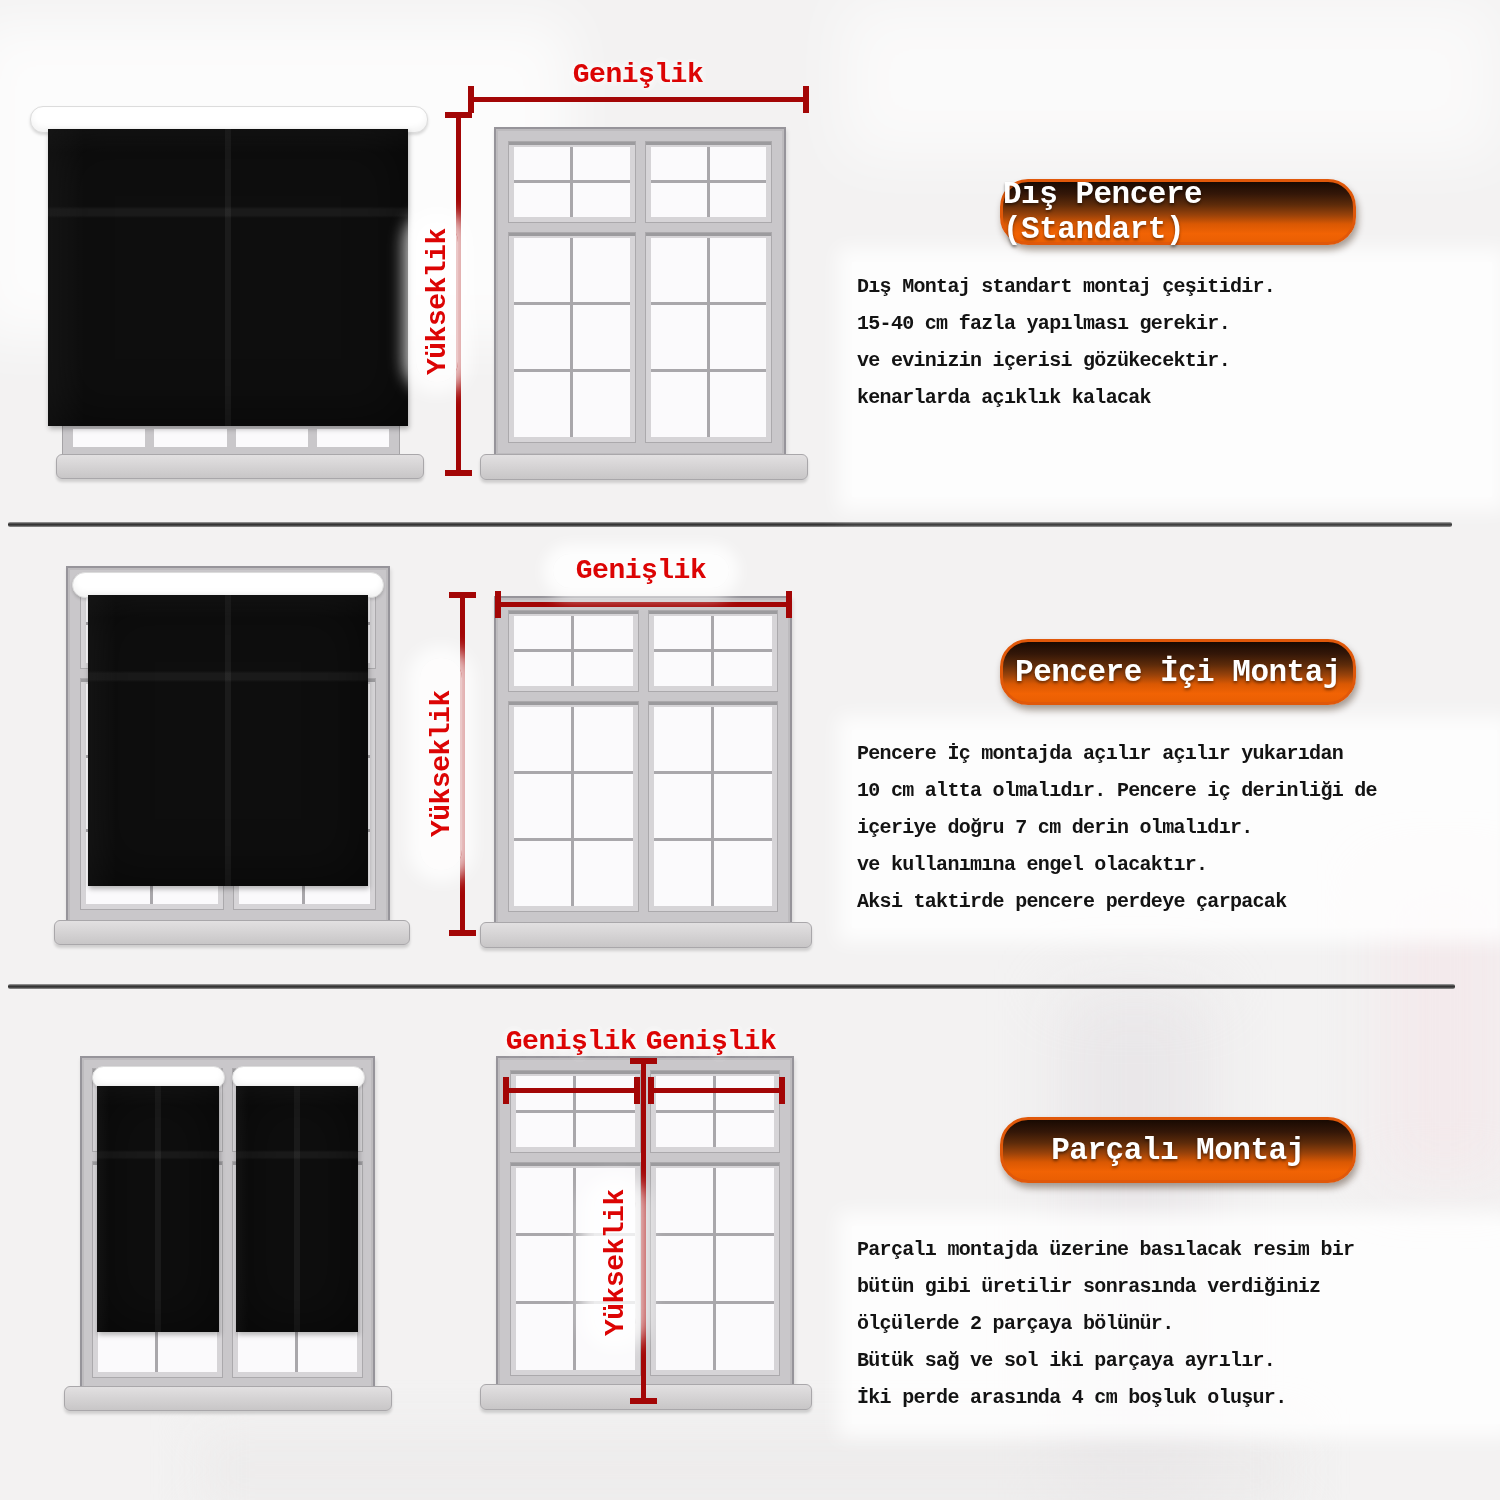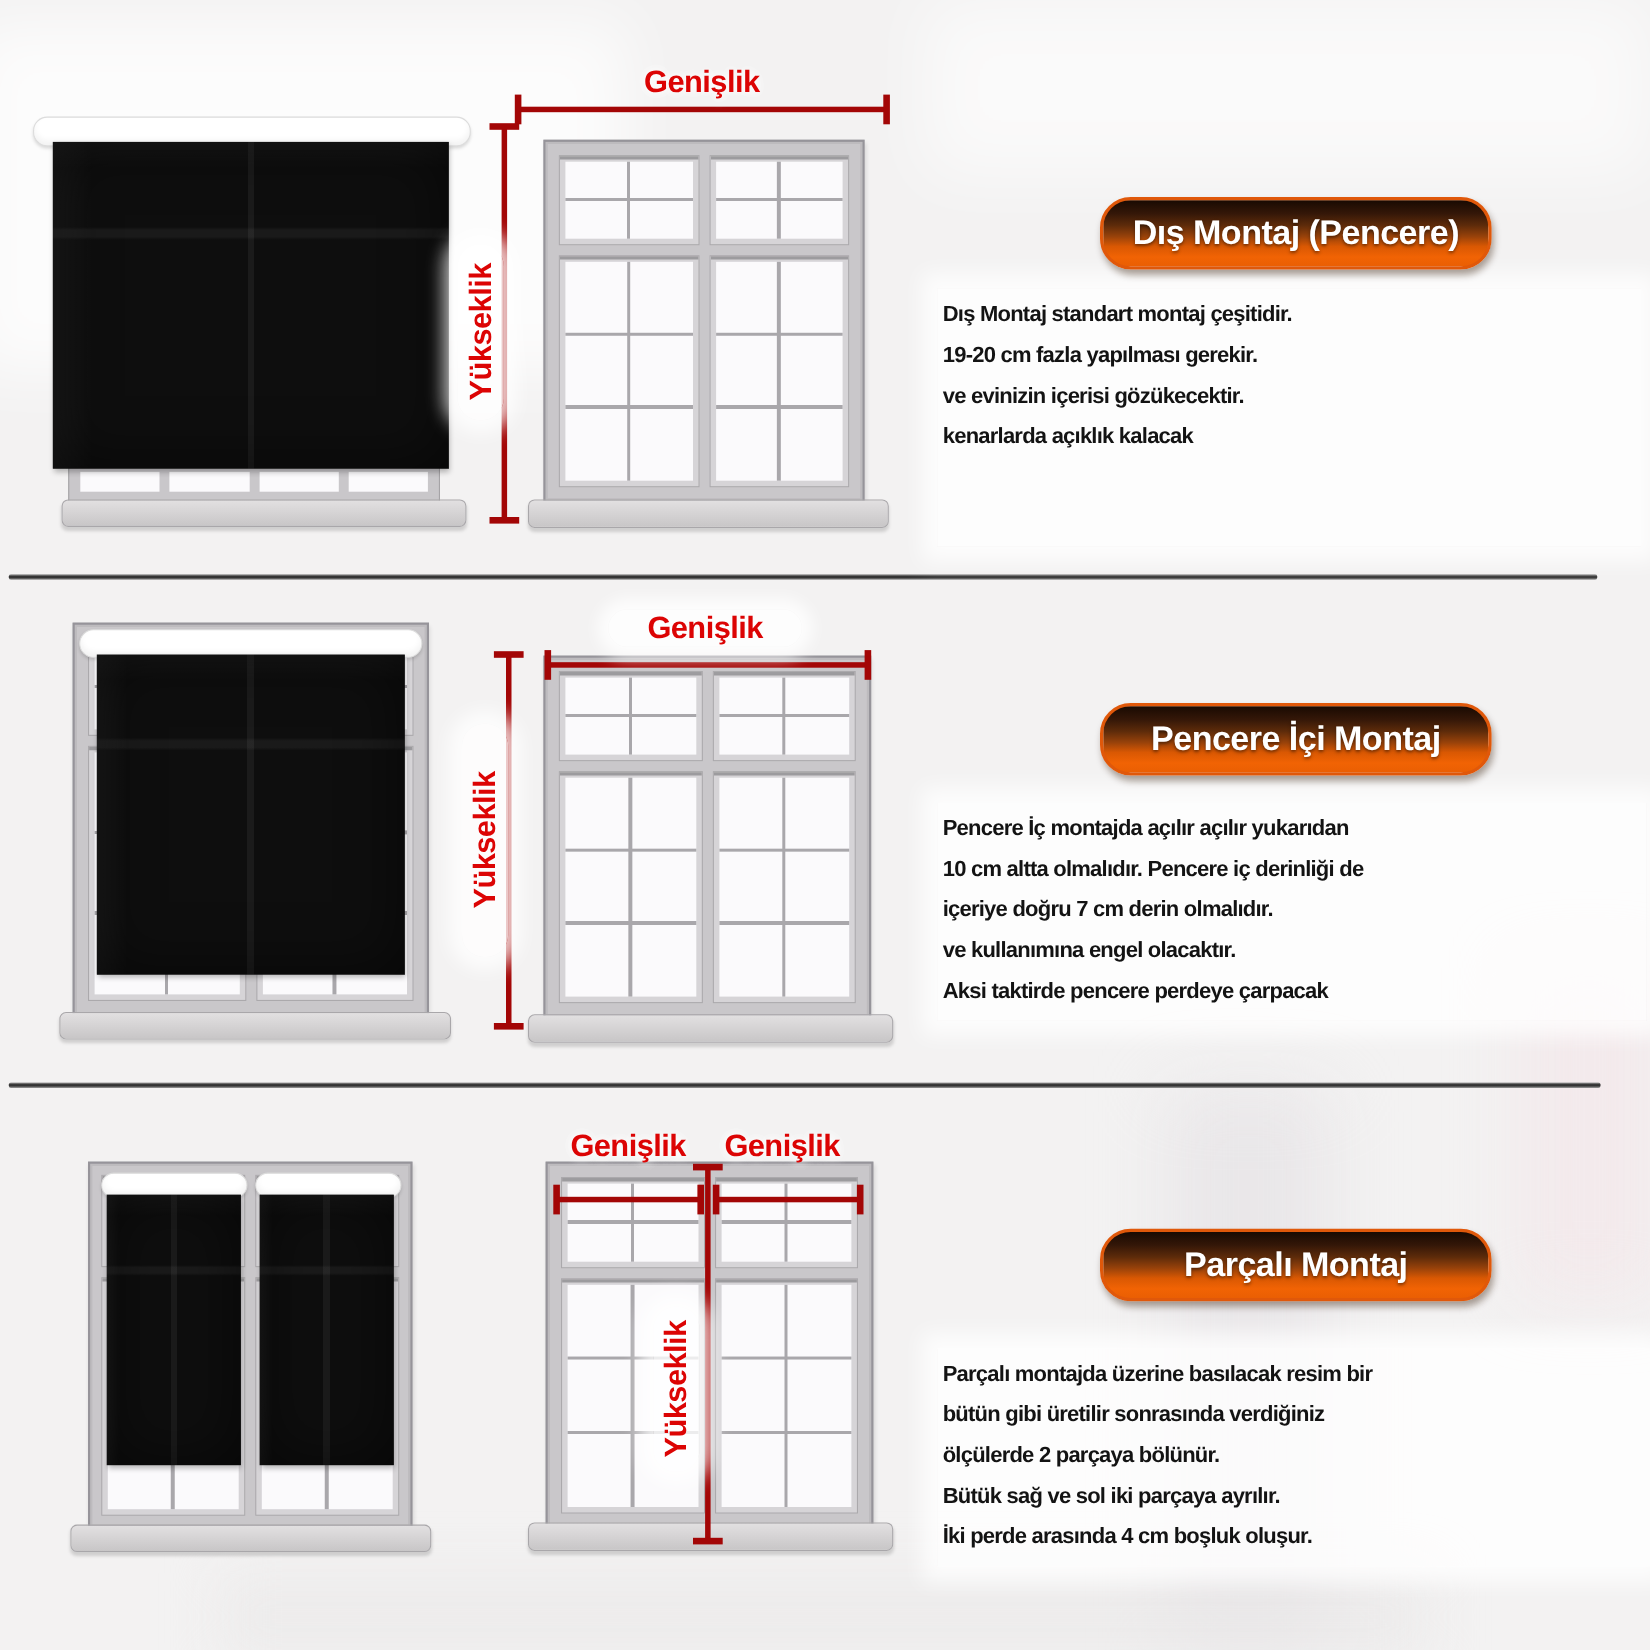--- a/index.html
+++ b/index.html
@@ -1,19 +1,19 @@
 <!DOCTYPE html>
 <html><head>
 <meta charset="utf-8">
 <style>
   html,body{margin:0;padding:0;background:#e9e8e8;}
   #canvas{
     position:relative;width:1500px;height:1500px;overflow:hidden;
     background:#f3f2f2;
-    font-family:Liberation Sans, sans-serif;
+    font-family:Liberation Mono, monospace;
   }
   .bg-shape{position:absolute;pointer-events:none;}
   
   .divider{position:absolute;height:5px;background:linear-gradient(180deg,#a8a8a8,#343434 40%,#343434 62%,#9a9a9a);border-radius:2px;}
   
   .badge{
     position:absolute;left:1000px;width:356px;height:66px;border-radius:28px;
     border:3px solid #e0580a;box-sizing:border-box;
     background:linear-gradient(180deg,#190a02 0%,#341708 20%,#5d2b0a 38%,#98420a 55%,#d95803 70%,#f16304 86%,#ea5f03 100%);
     color:#fff;font-size:31px;font-weight:bold;letter-spacing:-0.5px;
@@ -123,25 +123,25 @@
           </div>
       </div>
     </div>
     <div class="sill" style="left:480px;top:454px;width:326px;height:24px;"></div>
 
     <div class="dim-h" style="left:470px;top:97px;width:337px;"></div>
     <div class="dim-label" style="left:558px;top:59px;width:160px;">Genişlik</div>
     <div class="dim-v" style="left:456px;top:114px;height:360px;"></div>
     <div class="dim-label-v" style="left:416px;top:222px;width:42px;height:160px;">Yükseklik</div>
 
-    <div class="badge" style="top:179px;">Dış Montaj (Pencere)</div>
+    <div class="badge" style="top:179px;">Dış Pencere (Standart)</div>
     <div class="desc-bg" style="left:852px;top:262px;width:640px;height:235px;"></div>
     <div class="desc" style="top:268px;">
       <div>Dış Montaj standart montaj çeşitidir.</div>
-      <div>19-20 cm fazla yapılması gerekir.</div>
+      <div>15-40 cm fazla yapılması gerekir.</div>
       <div>ve evinizin içerisi gözükecektir.</div>
       <div>kenarlarda açıklık kalacak</div>
     </div>
   </div>
 
   <div class="divider" style="left:8px;top:522px;width:1444px;"></div>
 
   <div>
 
     <div class="window" style="left:66px;top:566px;width:324px;height:358px;">

